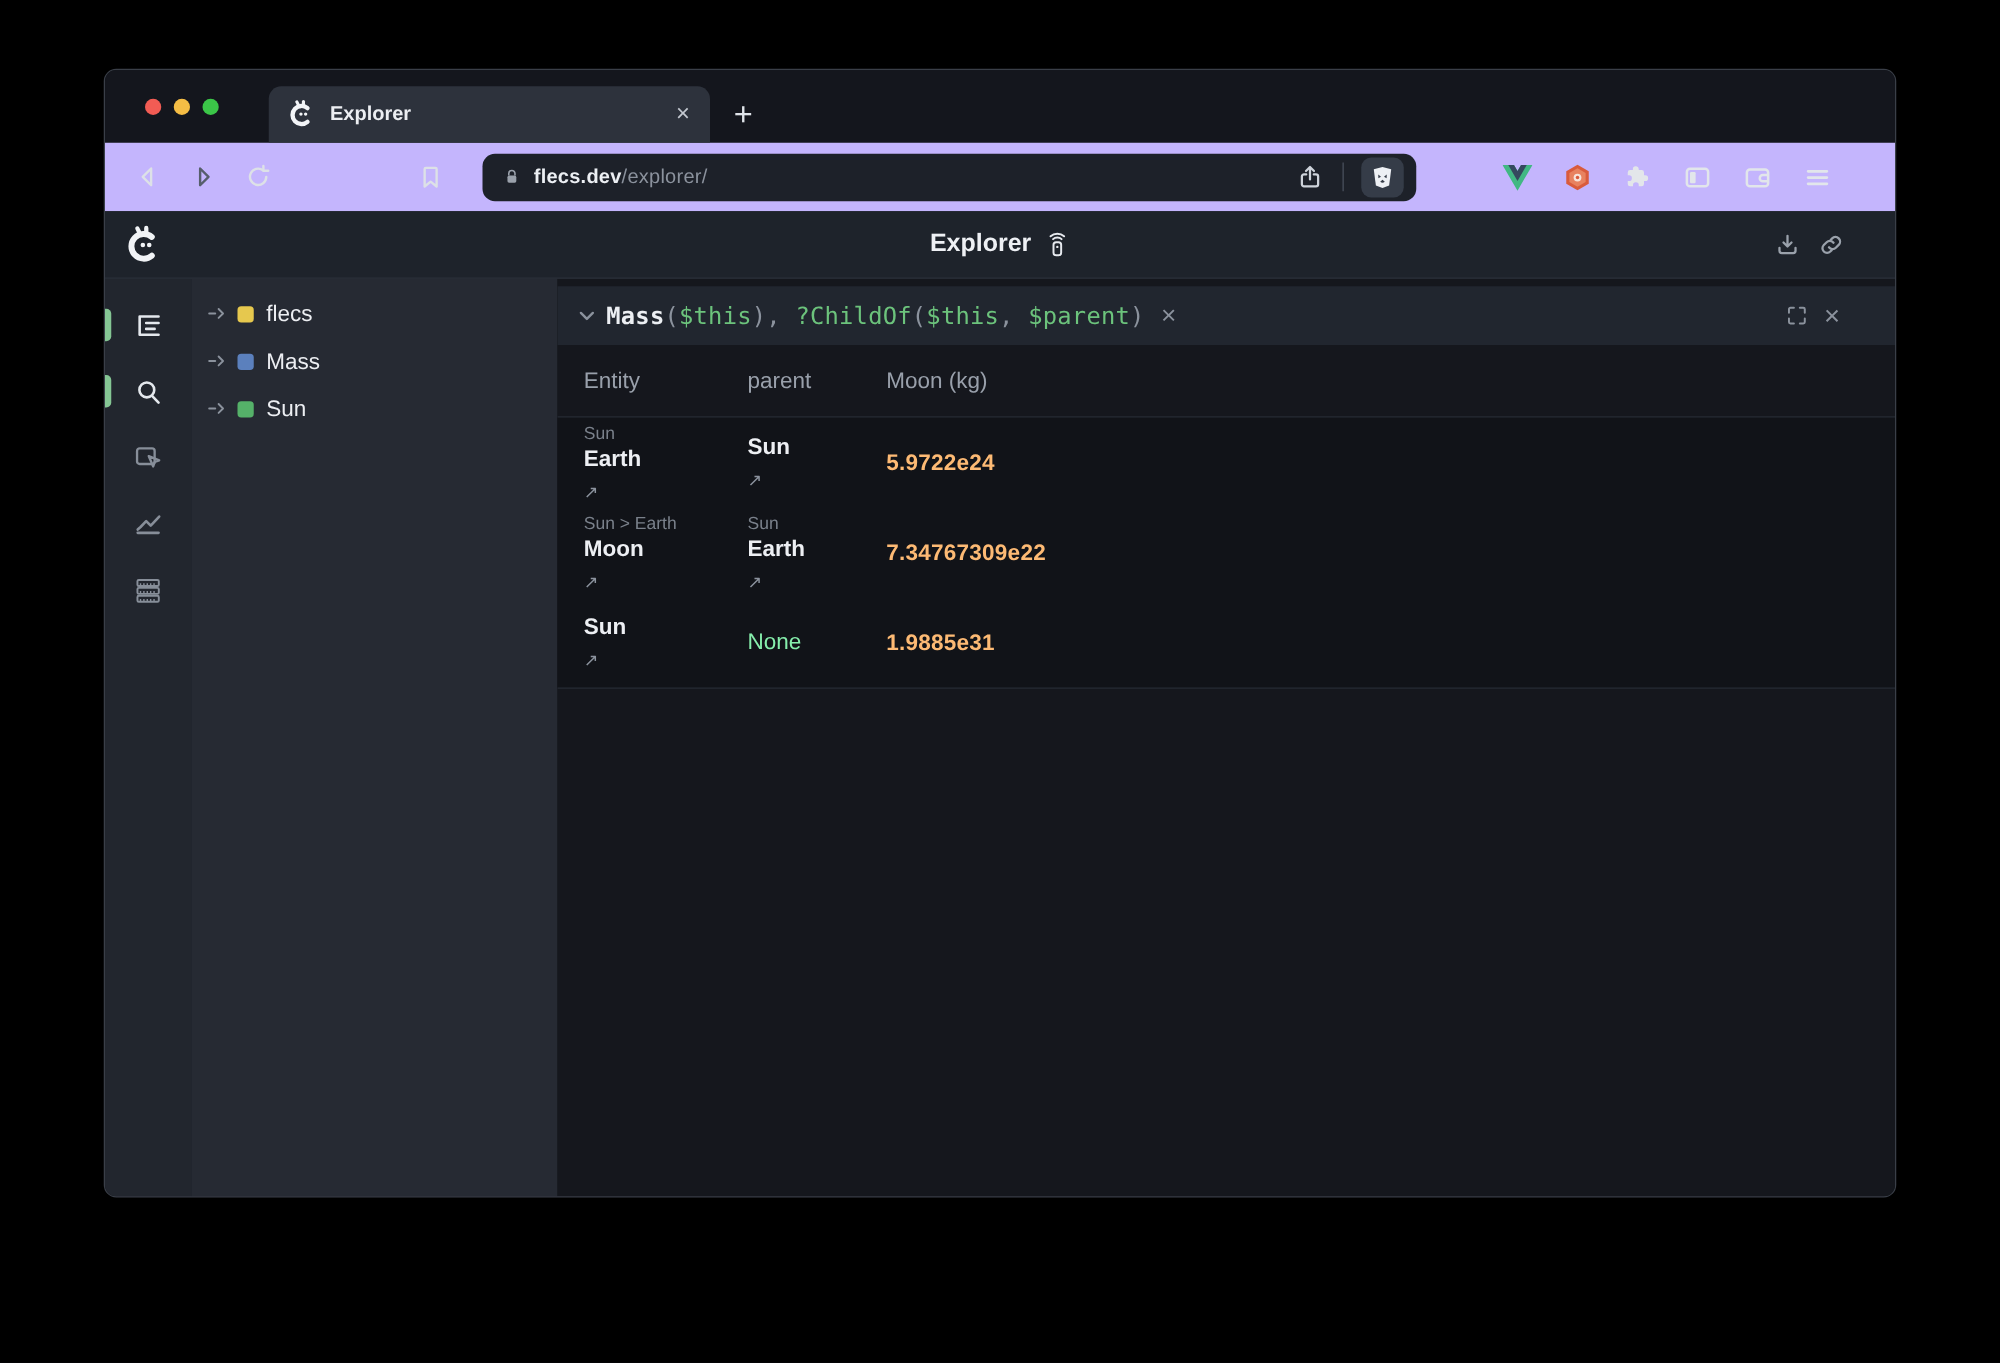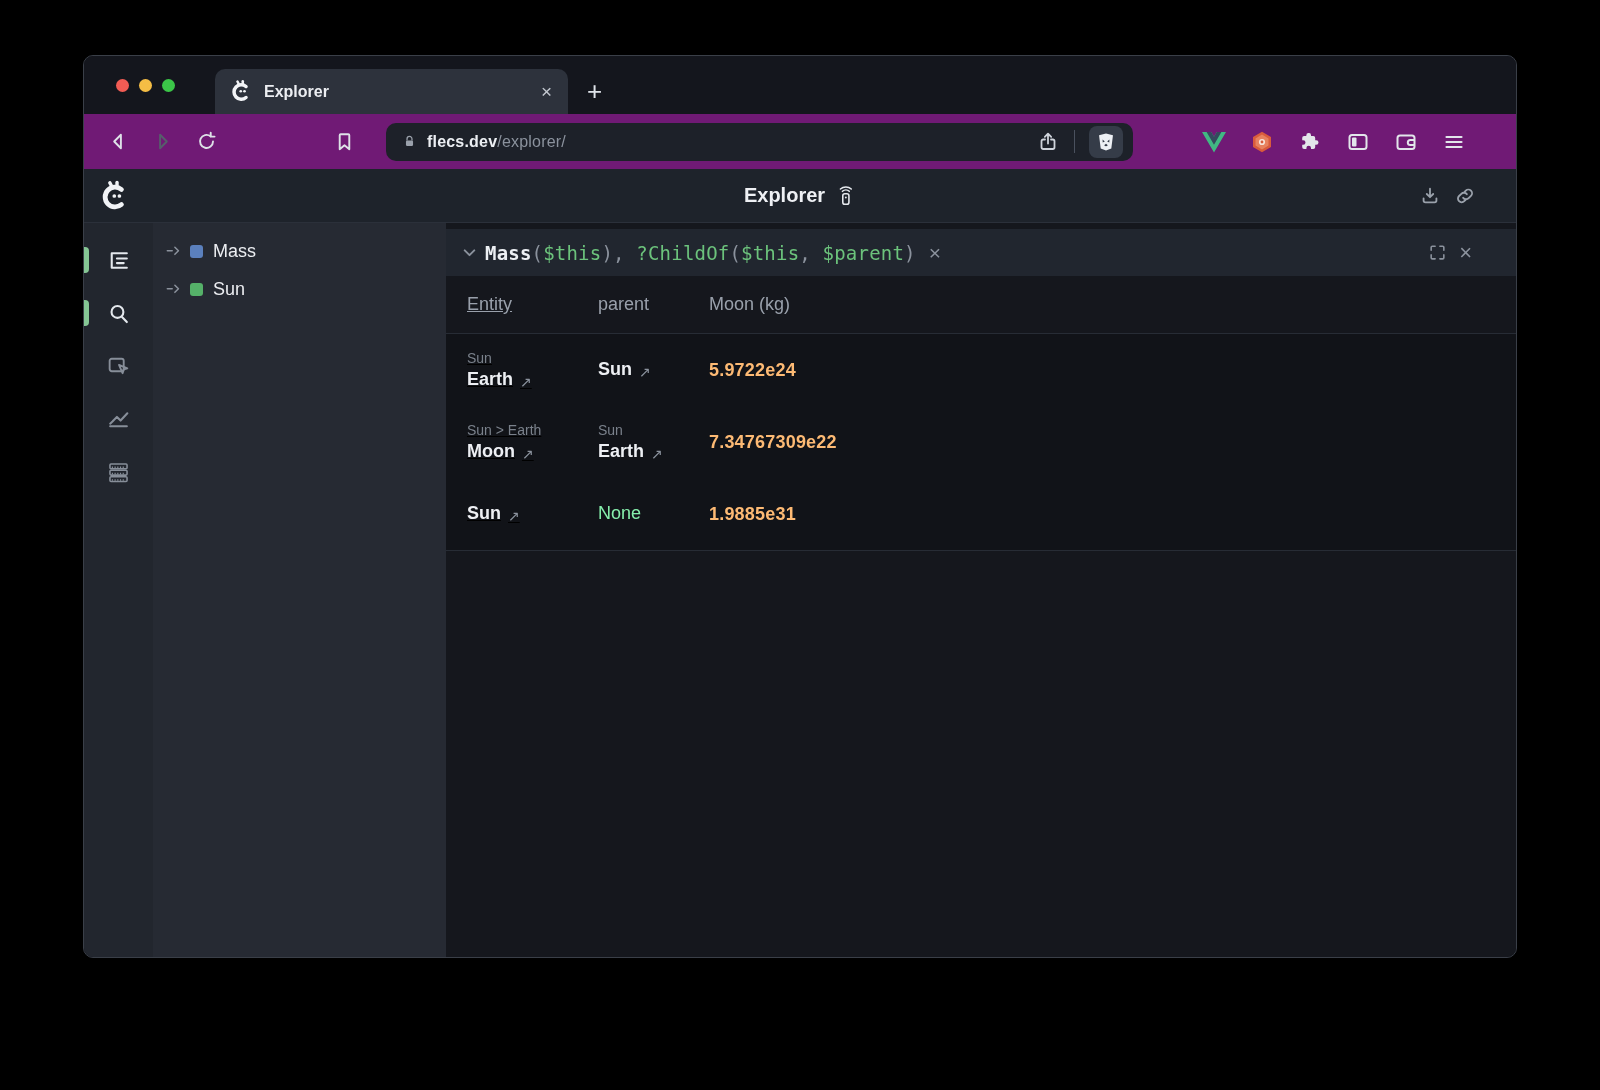--- a/index.html
+++ b/index.html
@@ -18,21 +18,21 @@
   .dot.green{background:#3bc648;}
   .tab{position:absolute;left:131px;top:13px;width:353px;height:45px;background:#2d323c;
        border-radius:10px 10px 0 0;display:flex;align-items:center;padding:0 16px;box-sizing:border-box;}
   .favicon{width:22px;height:22px;color:#f2f4f7;display:flex;align-items:center;}
   .tab-title{margin-left:11px;font-size:16px;font-weight:700;color:#eceef2;flex:1;}
   .tab-close{color:#c3c8d0;font-size:19px;line-height:1;cursor:default;}
   .newtab{position:absolute;left:503px;top:22px;background:none;border:0;color:#dfe3e9;
           font-size:26px;font-weight:300;line-height:1;padding:0;}
 
   
-  .toolbar{height:55px;flex:0 0 55px;background:#701a75;display:flex;align-items:center;
+  .toolbar{height:55px;flex:0 0 55px;background:#c4b5fd;display:flex;align-items:center;
            padding:0 0 0 18px;box-sizing:border-box;}
   .nav-btn{width:32px;height:32px;display:flex;align-items:center;justify-content:center;
            color:#dde1e7;margin-right:12px;}
   .nav-btn.disabled{color:#565e6b;}
   .nav-btn svg{width:23px;height:23px;}
   .bookmark-btn{margin-left:94px;}
   .urlbar{margin-left:14px;width:747px;height:38px;background:#1d2129;border-radius:10px;
           display:flex;align-items:center;padding:0 10px 0 15px;box-sizing:border-box;}
   .lock{width:17px;height:17px;color:#9aa1ab;flex:0 0 auto;}
   .url-text{margin-left:9px;font-size:16px;letter-spacing:.2px;white-space:nowrap;}
@@ -84,28 +84,28 @@
   .tk-name{color:#eceff3;font-weight:700;}
   .tk-punct{color:#8b929d;}
   .tk-var{color:#6cc37c;}
   .q-close{margin-left:13px;color:#8b929d;font-size:21px;line-height:1;}
   .q-spacer{flex:1;}
   .fullscreen-btn{width:19px;height:19px;color:#8b929d;}
   .p-close{margin-left:12px;color:#8b929d;font-size:22px;line-height:1;}
 
   .thead{height:57px;flex:0 0 57px;display:flex;align-items:center;padding-left:21px;
          font-size:18px;color:#99a0ab;}
-  .col-entity{width:131px;flex:0 0 131px;text-decoration:underline;}
+  .col-entity{width:131px;flex:0 0 131px;}
   .col-parent{width:111px;flex:0 0 111px;}
   .col-value{flex:1;}
   .rows{background:#111318;border-top:1px solid #272c35;border-bottom:1px solid #272c35;}
   .trow{min-height:72px;display:flex;align-items:center;padding-left:21px;box-sizing:border-box;}
   .cell{display:flex;flex-direction:column;justify-content:center;}
   .breadcrumb{font-size:14px;color:#7a818b;margin-bottom:3px;line-height:1.15;}
-  .mainline{display:flex;align-items:flex-end;gap:7px;font-size:18px;color:#edeff3;font-weight:600;line-height:1.2;}
+  .mainline{display:flex;align-items:flex-start;gap:7px;font-size:18px;color:#edeff3;font-weight:600;line-height:1.2;flex-direction:column;}
   .mainline .ext-arrow{font-size:14px;color:#8b929d;font-weight:400;}
   .cell-label.muted{color:#86efac;font-weight:400;}
   .value-text{font-size:18px;color:#fdba74;font-weight:600;letter-spacing:.2px;}
   svg{display:block;}
 </style>
 </head>
 <body>
 
 <div class="stage">
   <div class="window">
@@ -292,20 +292,30 @@
               <rect x="3.8" y="16" width="16.4" height="4.6" rx="1"></rect>
               <path d="M5.6 7h13" stroke-dasharray="1.1 1.5"></path>
               <path d="M5.6 13.1h13" stroke-dasharray="1.1 1.5"></path>
               <path d="M5.6 19.2h13" stroke-dasharray="1.1 1.5"></path>
             </svg>
         </button>
       </nav>
 
       <div class="treepanel">
         <div id="tree-list">
+  <div class="tree-item">
+    <span class="tree-expander">
+      <svg viewBox="0 0 18 13" fill="none" stroke="currentColor" stroke-width="1.7" stroke-linecap="round" stroke-linejoin="round">
+                  <path d="M1.5 6.5H7"></path>
+                  <path d="M10 2.5l4 4-4 4"></path>
+                </svg>
+    </span>
+    <span class="tree-square" style="background: rgb(230, 200, 78);"></span>
+    <span class="tree-label">flecs</span>
+  </div>
 
   <div class="tree-item">
     <span class="tree-expander">
       <svg viewBox="0 0 18 13" fill="none" stroke="currentColor" stroke-width="1.7" stroke-linecap="round" stroke-linejoin="round">
                   <path d="M1.5 6.5H7"></path>
                   <path d="M10 2.5l4 4-4 4"></path>
                 </svg>
     </span>
     <span class="tree-square" style="background: rgb(91, 128, 189);"></span>
     <span class="tree-label">Mass</span>

